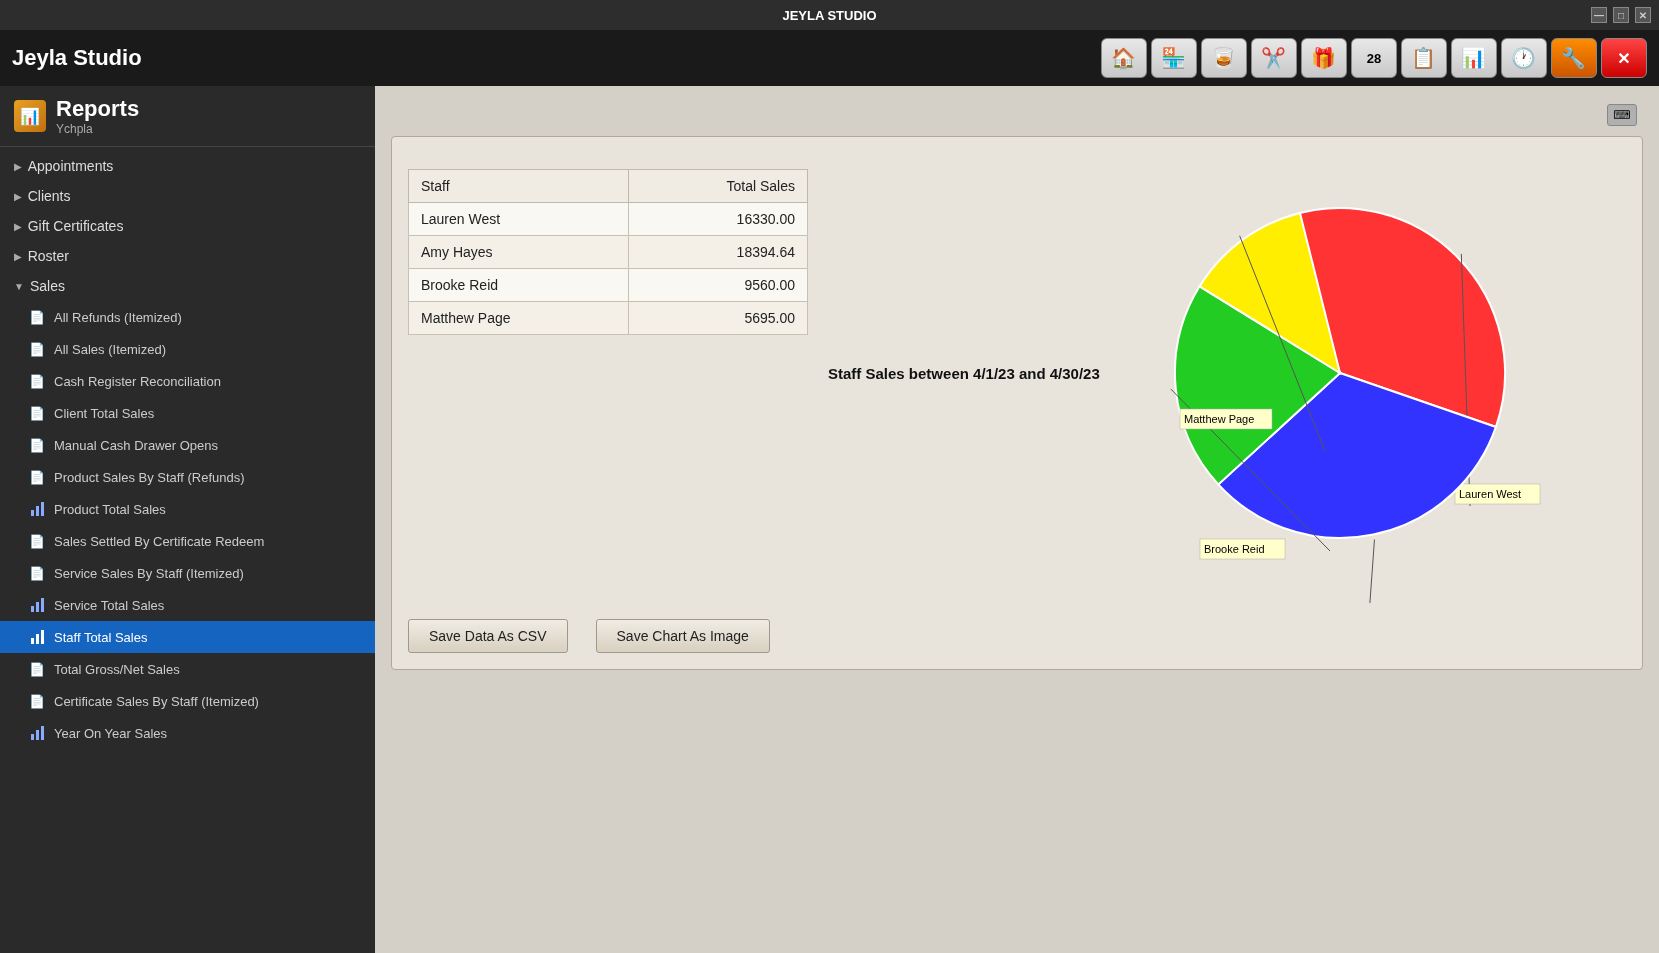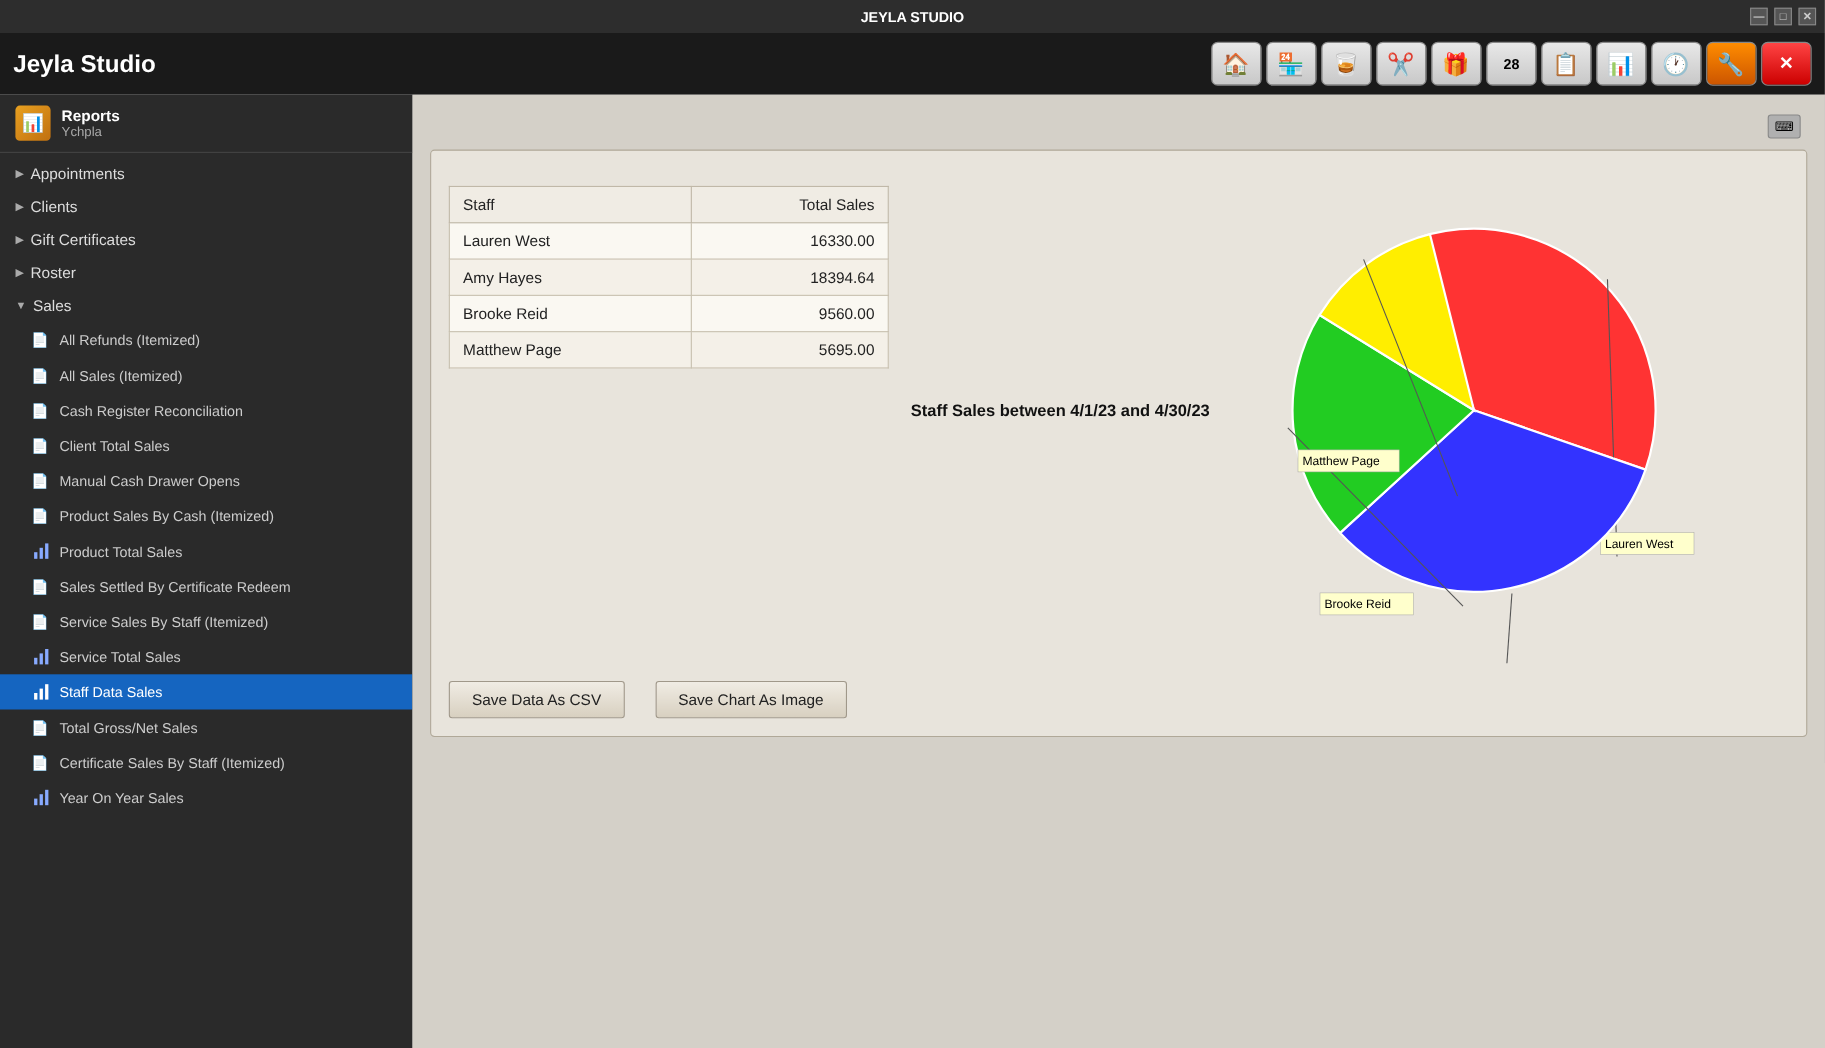--- a/index.html
+++ b/index.html
@@ -116,21 +116,21 @@
       height: 32px;
       background: linear-gradient(135deg, #e8a020, #c07010);
       border-radius: 4px;
       display: flex;
       align-items: center;
       justify-content: center;
       font-size: 16px;
     }
     .sidebar-title {
       color: #fff;
-      font-size: 14px;
+      font-size: 22px;
       font-weight: bold;
     }
     .sidebar-subtitle {
       color: #aaa;
       font-size: 12px;
     }
     .sidebar-nav {
       flex: 1;
       overflow-y: auto;
       padding: 4px 0;
@@ -394,21 +394,21 @@
       <div class="nav-item">
         <span class="nav-item-icon">📄</span>
         <span>Client Total Sales</span>
       </div>
       <div class="nav-item">
         <span class="nav-item-icon">📄</span>
         <span>Manual Cash Drawer Opens</span>
       </div>
       <div class="nav-item">
         <span class="nav-item-icon">📄</span>
-        <span>Product Sales By Cash (Itemized)</span>
+        <span>Product Sales By Staff (Refunds)</span>
       </div>
       <div class="nav-item">
         <span class="nav-item-icon">
           <div class="icon-chart">
               <span></span>
               <span></span>
               <span></span>
             </div>
         </span>
         <span>Product Total Sales</span>
@@ -432,21 +432,21 @@
         <span>Service Total Sales</span>
       </div>
       <div class="nav-item active">
         <span class="nav-item-icon">
           <div class="icon-chart" style="align-items:flex-end;gap:2px;height:14px;">
             <span style="display:block;width:3px;background:#fff;height:6px;"></span>
             <span style="display:block;width:3px;background:#fff;height:10px;"></span>
             <span style="display:block;width:3px;background:#fff;height:14px;"></span>
           </div>
         </span>
-        <span>Staff Data Sales</span>
+        <span>Staff Total Sales</span>
       </div>
       <div class="nav-item">
         <span class="nav-item-icon">📄</span>
         <span>Total Gross/Net Sales</span>
       </div>
       <div class="nav-item">
         <span class="nav-item-icon">📄</span>
         <span>Certificate Sales By Staff (Itemized)</span>
       </div>
       <div class="nav-item">

